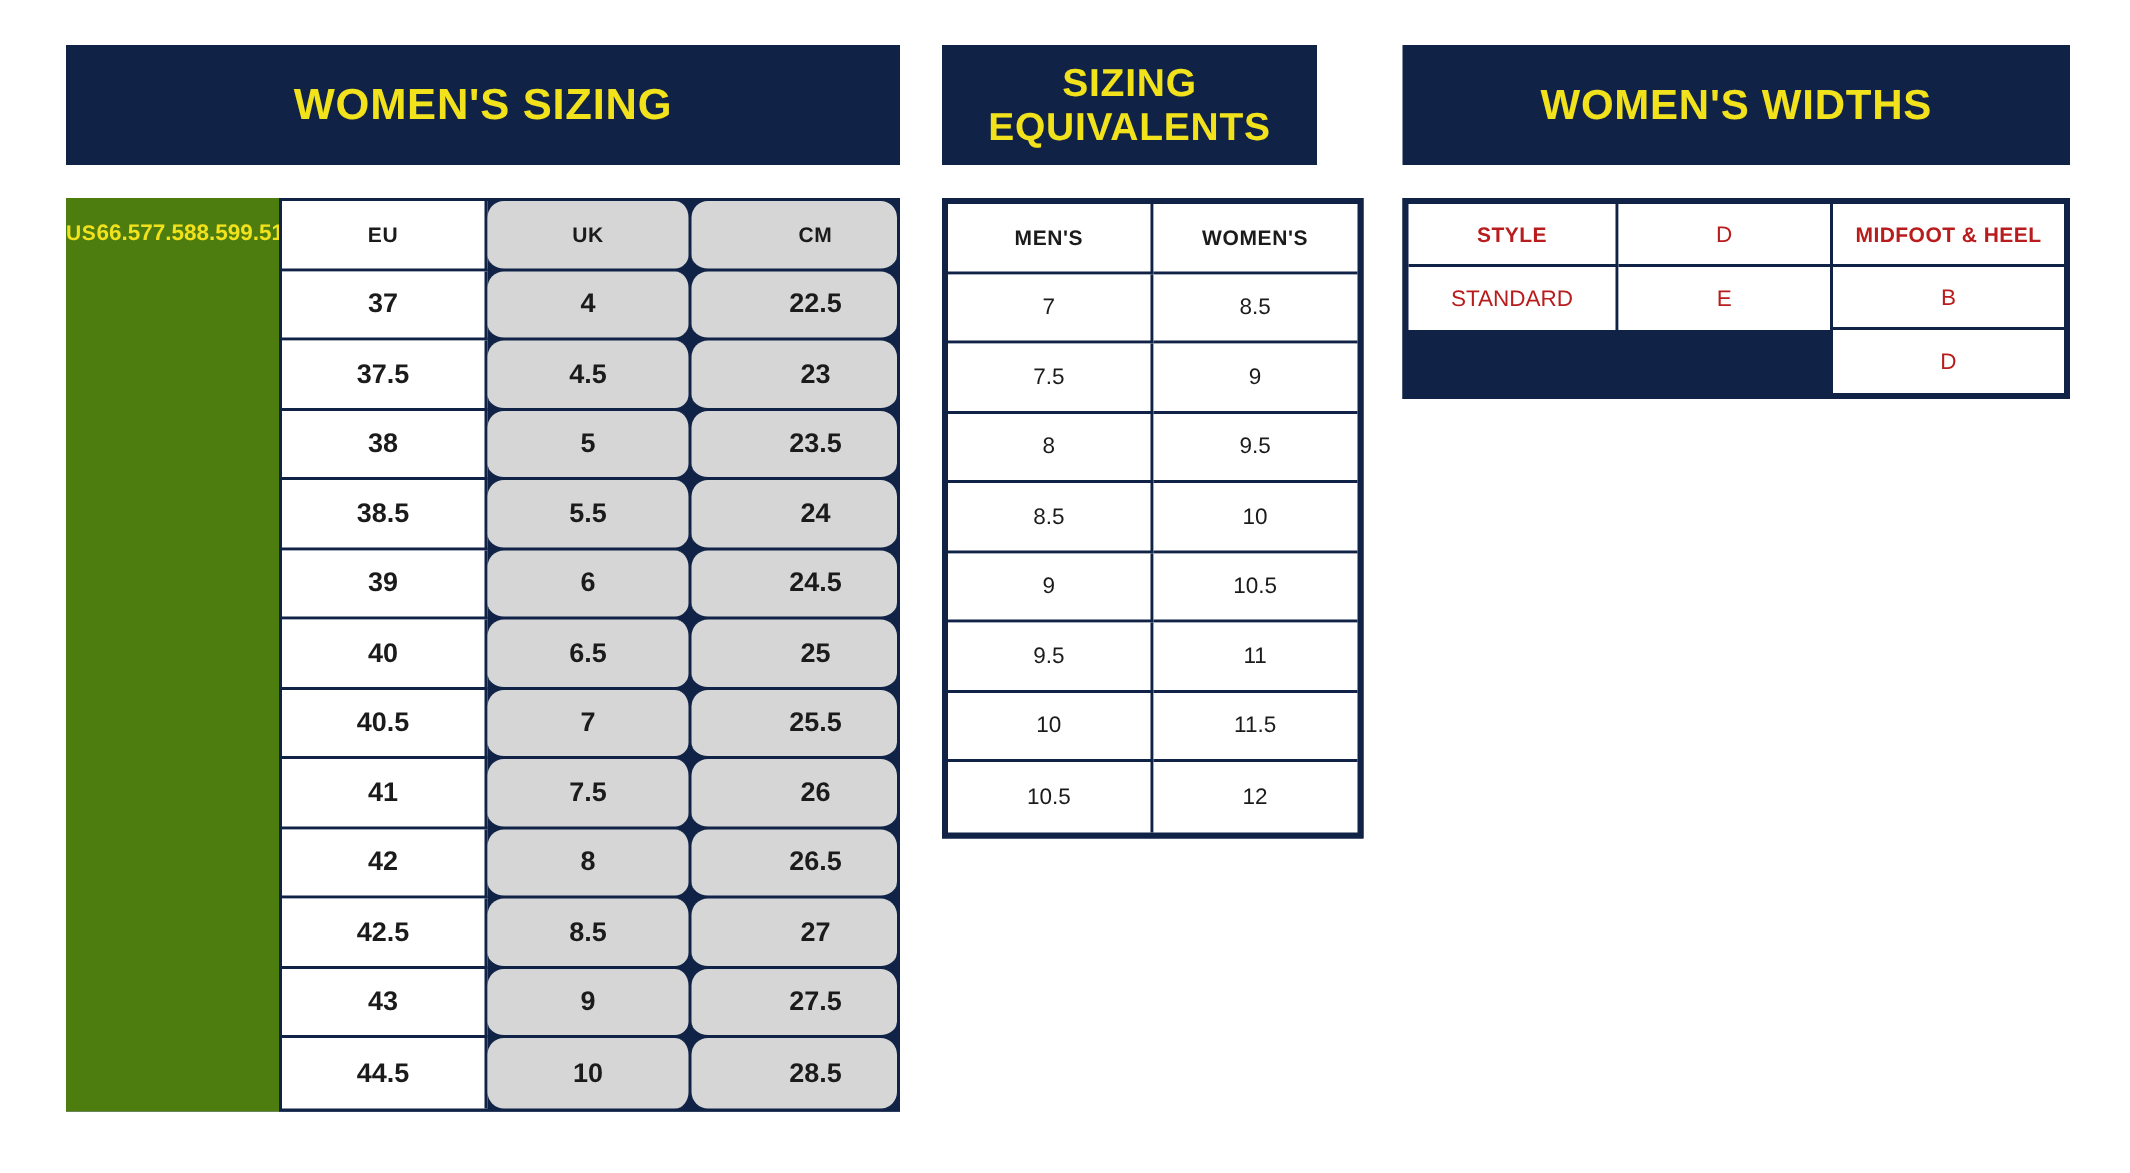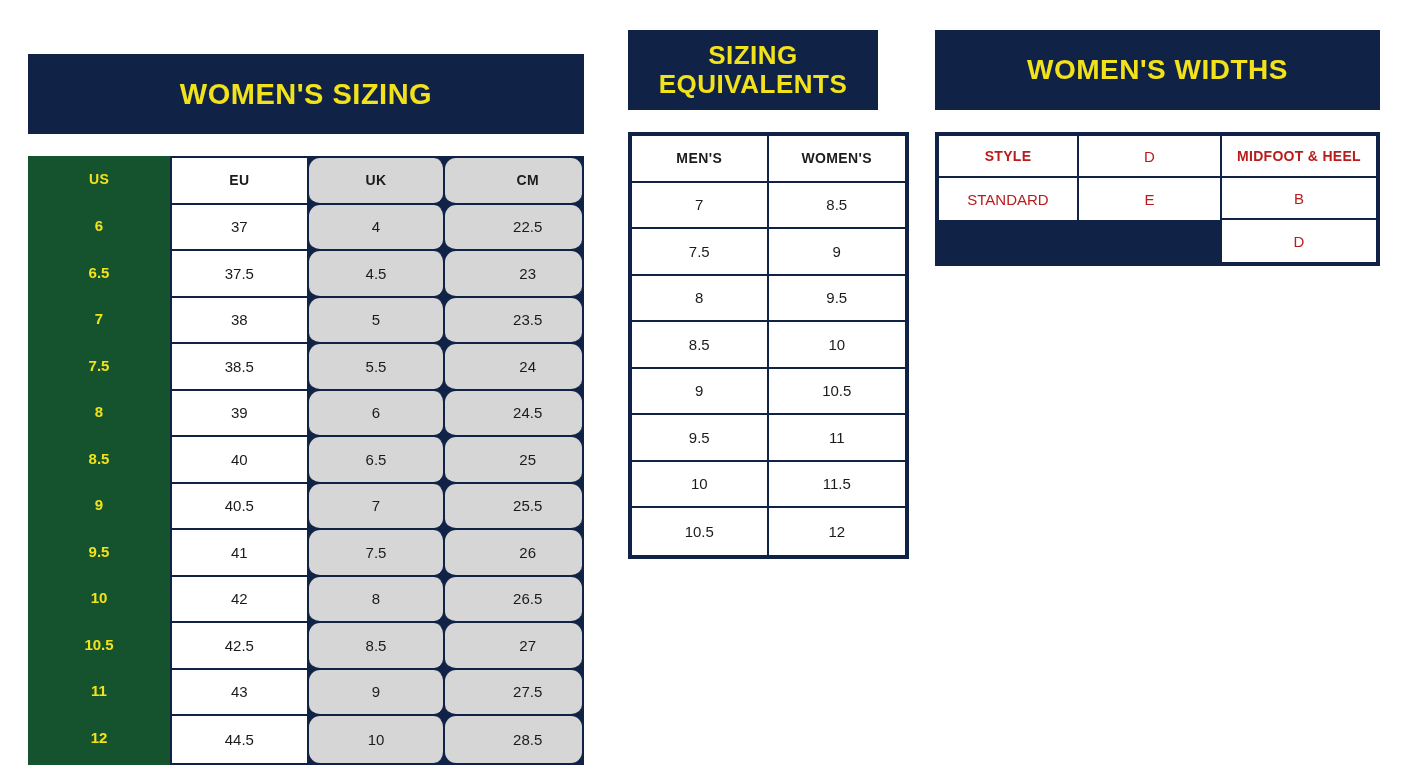--- a/index.html
+++ b/index.html
@@ -33,43 +33,42 @@
     letter-spacing: 0.5px;
     display: flex;
     align-items: center;
     justify-content: center;
     line-height: 1.12;
     text-transform: uppercase;
   }
 
   
   #womens-sizing {
-    left: 28px;
+    left: 44px;
     top: 30px;
     width: 556px;
-    margin-top: 24px;
   }
   #womens-sizing .panel-header {
     height: 80px;
     font-size: 29px;
   }
   .ws-body {
     margin-top: 22px;
     background: #102347;
     padding: 0;
     display: flex;
     width: 556px;
     box-sizing: border-box;
   }
   .ws-us-col {
     width: 142px;
     flex: 0 0 142px;
-    background: #14532d;
-    display: flex;
-    flex-direction: column;
+    background: #4d7c0f;
+    display: flex;
+    flex-direction: row;
   }
   .ws-us-col .cell {
     height: 46.5px;
     display: flex;
     align-items: center;
     justify-content: center;
     color: #f2e21c;
     font-weight: bold;
     font-size: 15px;
   }
@@ -87,26 +86,27 @@
   .ws-grid .col {
     flex: 1 1 0;
     display: flex;
     flex-direction: column;
   }
   .ws-grid .cell {
     height: 46.5px;
     display: flex;
     align-items: center;
     justify-content: center;
-    font-size: 15px;
+    font-size: 18px;
     color: #1b1b1b;
     background: #ffffff;
     border-bottom: 2px solid #102347;
     border-right: 2px solid #102347;
     box-sizing: border-box;
+    font-weight: bold;
   }
   .ws-grid .col:last-child .cell { border-right: none; padding-left: 28px; }
   .ws-grid .col .cell:last-child { border-bottom: none; }
   .ws-grid .cell.head {
     font-weight: bold;
     font-size: 14px;
     letter-spacing: 0.4px;
   }
   .ws-grid .col.shaded .cell { background: #d6d6d6; border-radius: 11px; }
 

